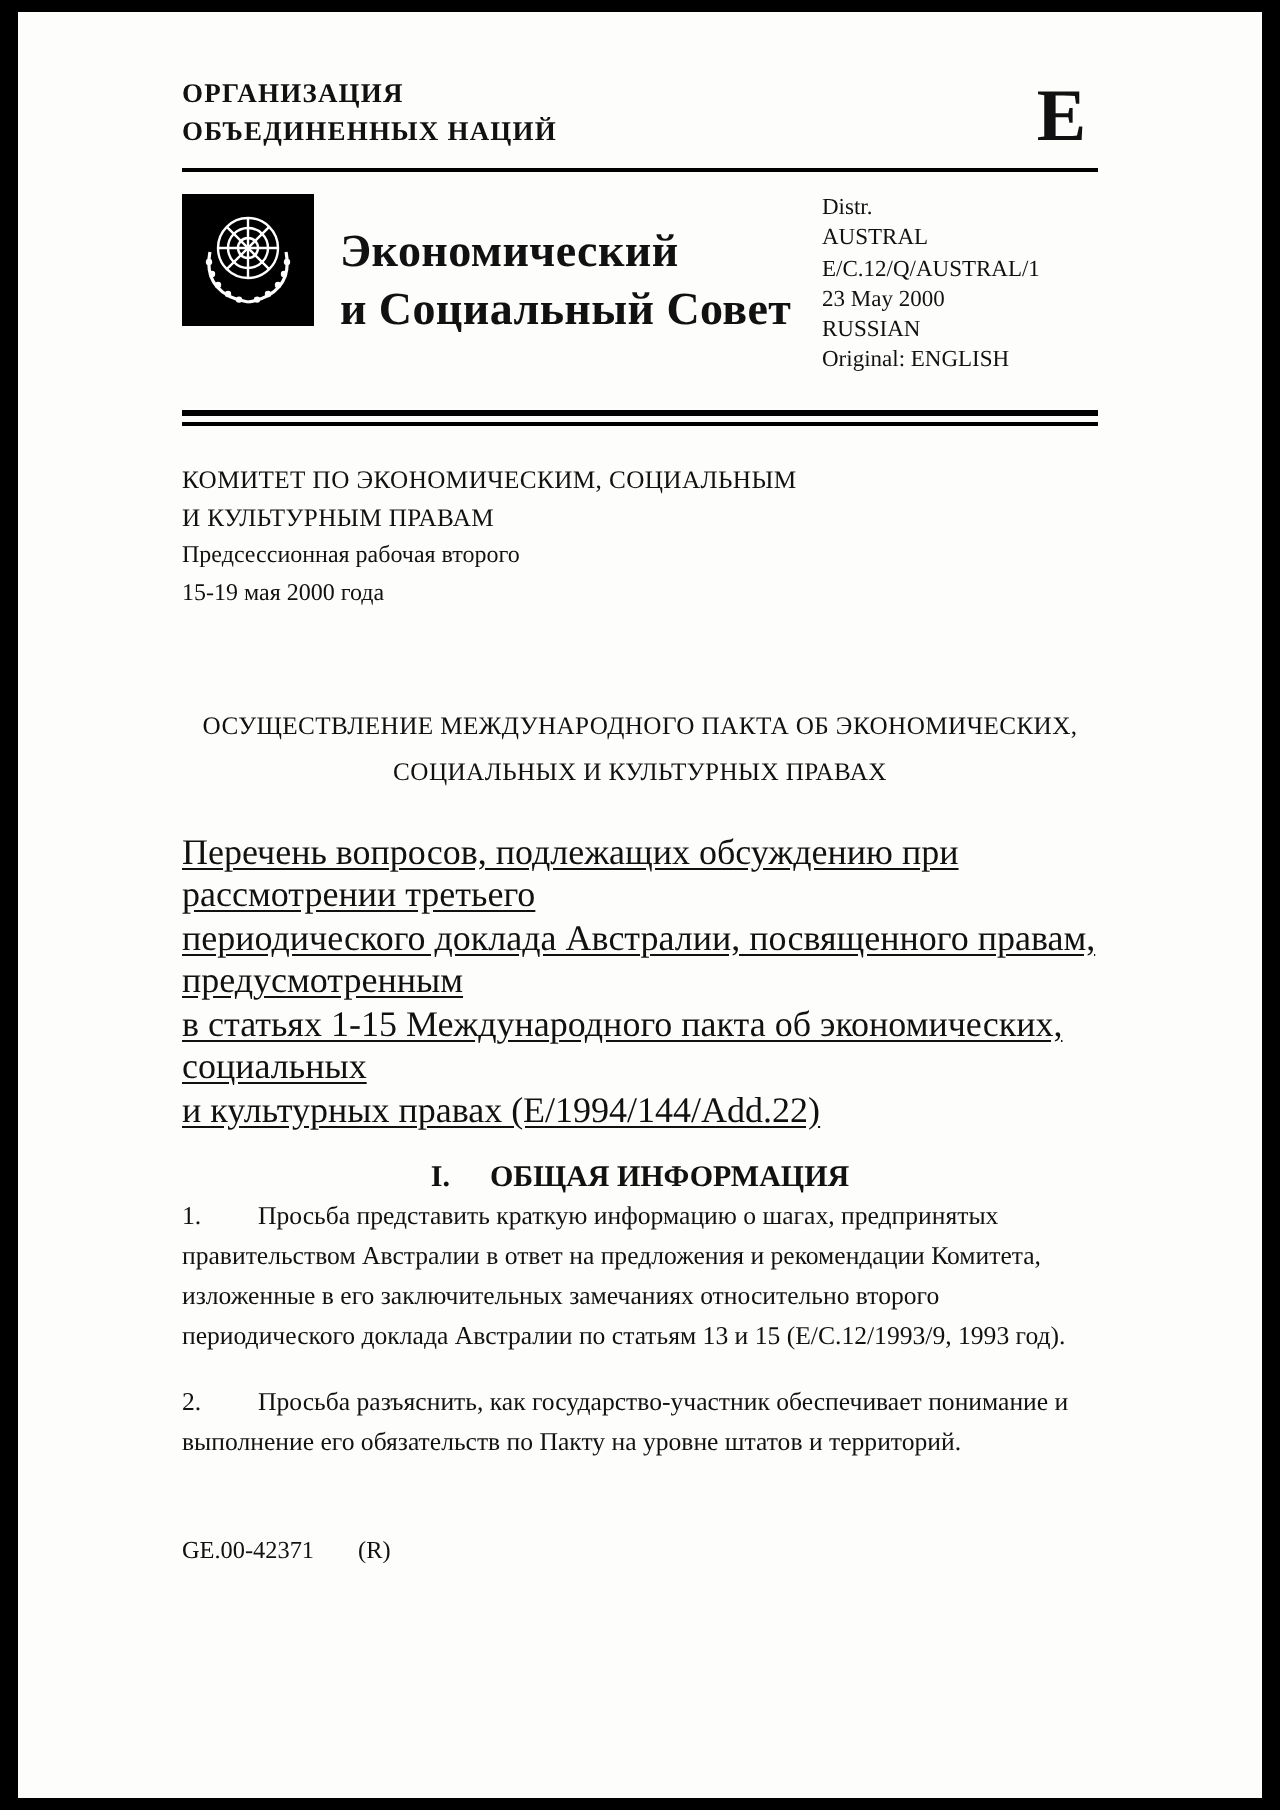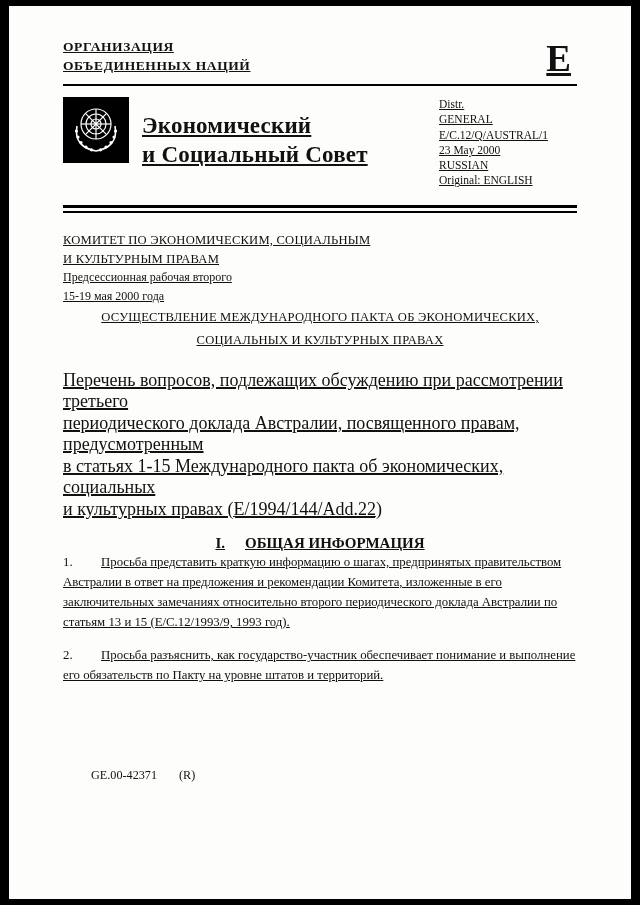--- a/index.html
+++ b/index.html
@@ -10,22 +10,21 @@
     height: 905px;
     background: #000;
     font-family: "Liberation Serif", "DejaVu Serif", serif;
     color: #111;
     overflow: hidden;
   }
   .page {
     position: absolute;
     left: 9px; top: 6px; right: 9px; bottom: 6px;
     background: #fdfdfb;
-    padding: 0 54px;
-    text-decoration: underline;
+    padding: 0 82px;
   }
   
   .header {
     margin-top: 32px;
     display: flex;
     justify-content: space-between;
     align-items: flex-start;
   }
   .org-name {
     font-size: 13.5px;
@@ -68,20 +67,21 @@
   .distr .group + .group { }
   .double-rule { margin-top: 16px; }
   .double-rule .r1 { border-top: 3px solid #000; }
   .double-rule .r2 { border-top: 2px solid #000; margin-top: 3px; }
   
   .committee { margin-top: 18px; }
   .committee .caps { font-size: 12.6px; line-height: 1.5; letter-spacing: 0.2px; }
   .committee .sub  { font-size: 12px;   line-height: 1.55; }
   
   .title {
+    margin-top: 46px;
     text-align: center;
     font-size: 12.6px;
     line-height: 23px;
     letter-spacing: 0.2px;
   }
   .subtitle {
     margin-top: 18px;
     text-align: left;
     font-size: 18px;
     line-height: 21.5px;
@@ -162,21 +162,21 @@
           </g>
         </svg>
       </div>
       <div class="council">
         <div>Экономический</div>
         <div>и Социальный Совет</div>
       </div>
       <div class="distr">
         <div class="group">
           <div>Distr.</div>
-          <div>GENERAL</div>
+          <div>AUSTRAL</div>
         </div>
         <div class="group">
           <div>E/C.12/Q/AUSTRAL/1</div>
           <div>23 May 2000</div>
         </div>
         <div class="group">
           <div>RUSSIAN</div>
           <div>Original:  ENGLISH</div>
         </div>
       </div>

